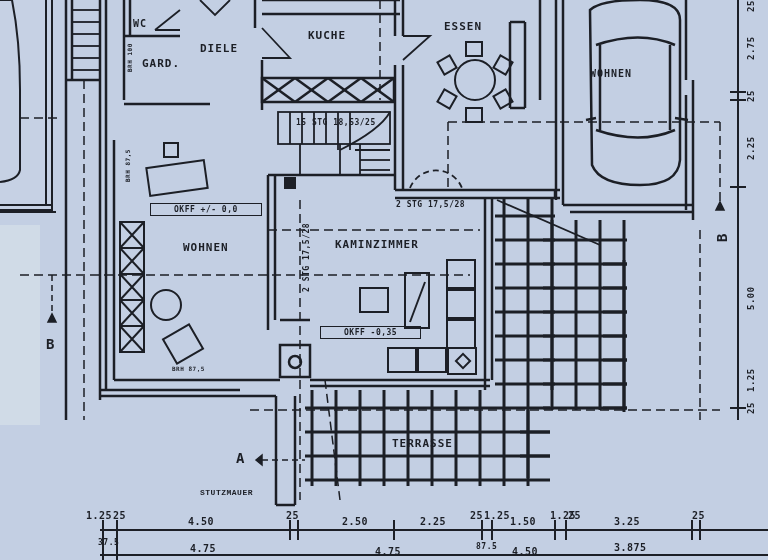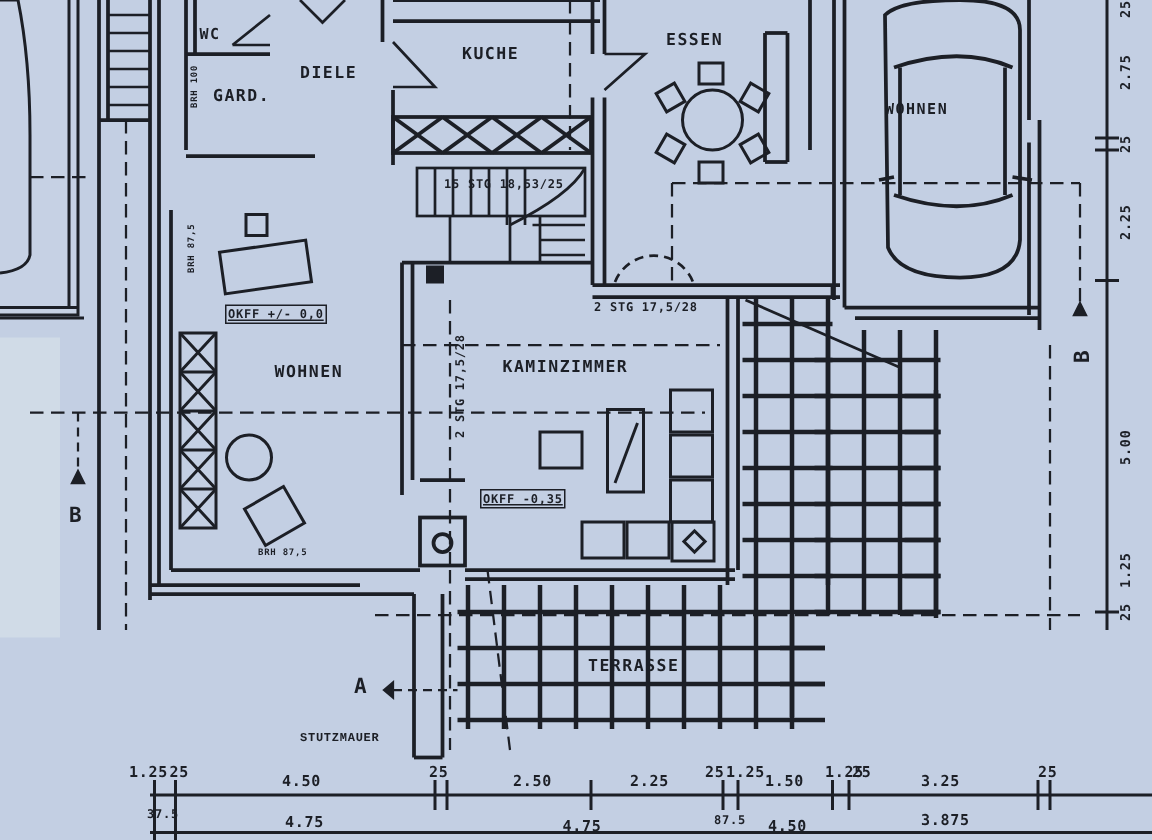--- a/index.html
+++ b/index.html
@@ -3,21 +3,21 @@
 <meta charset="utf-8">
 <style>
   html,body{margin:0;padding:0;}
   body{width:768px;height:560px;overflow:hidden;background:#c3cfe3;font-family:"DejaVu Sans Mono","Liberation Mono",monospace;}
   #plan{position:absolute;left:0;top:0;width:768px;height:560px;}
   .lbl{position:absolute;font-family:"DejaVu Sans Mono","Liberation Mono",monospace;color:#1c1f26;font-weight:bold;letter-spacing:1px;white-space:nowrap;}
   .room{font-size:11px;}
   .small{font-size:8px;letter-spacing:0.5px;}
   .dim{font-size:10px;letter-spacing:0.5px;}
   .vert{transform:rotate(-90deg);transform-origin:left top;}
-  .box{border:1.5px solid #1c1f26;padding:1px 1px;background:transparent;text-decoration:underline;}
+  .box{border:1.5px solid #1c1f26;padding:1px 23px;background:transparent;}
   .sec{font-size:14px;font-weight:bold;}
 </style>
 </head>
 <body>
 
 <svg id="plan" viewBox="0 0 768 560" width="768" height="560" xmlns="http://www.w3.org/2000/svg">
   <defs>
     <pattern id="tiles" x="0" y="0" width="24" height="24" patternUnits="userSpaceOnUse">
       <rect width="24" height="24" fill="none" stroke="#1c1f26" stroke-width="3"></rect>
     </pattern>

